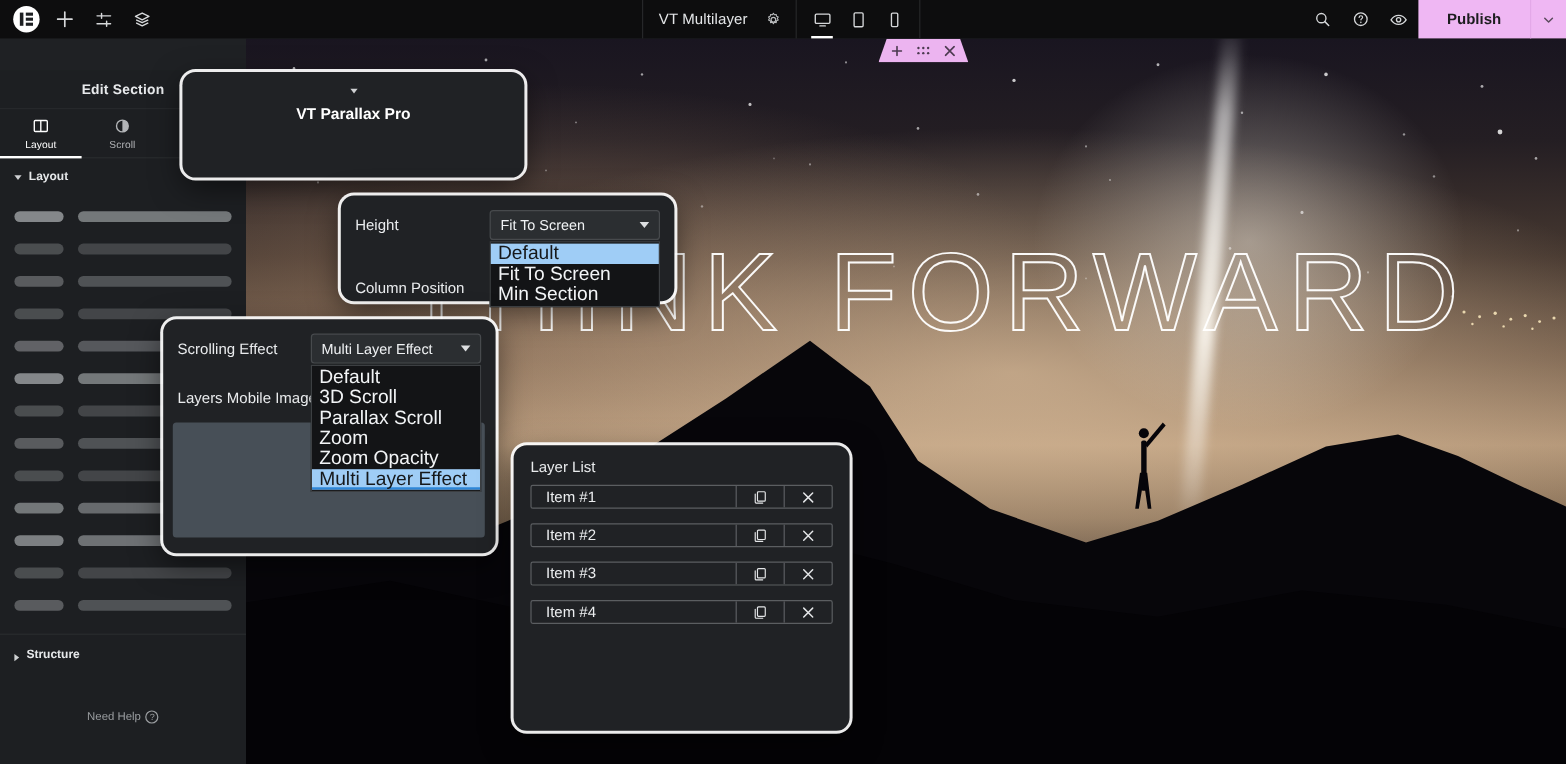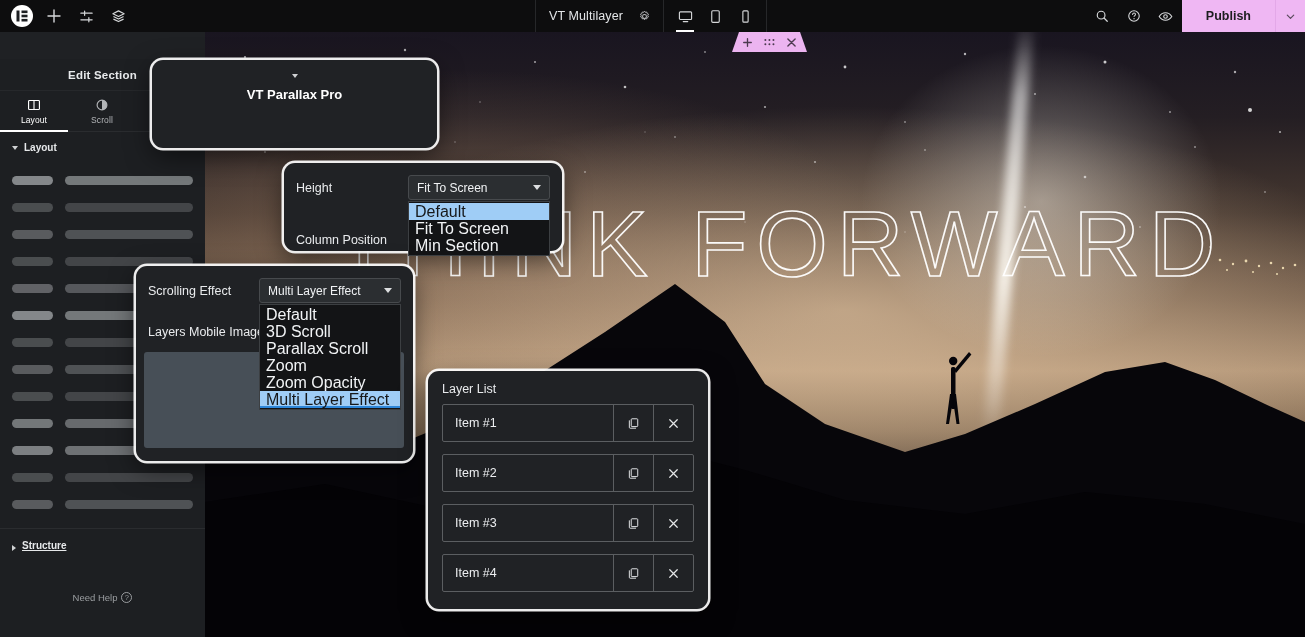--- a/index.html
+++ b/index.html
@@ -81,21 +81,21 @@
   }
   .caret-d { width: 0; height: 0; border-left: 3.5px solid transparent; border-right: 3.5px solid transparent; border-top: 4px solid #cfd1d3; }
   .caret-r { width: 0; height: 0; border-top: 3.5px solid transparent; border-bottom: 3.5px solid transparent; border-left: 4px solid #cfd1d3; }
 
   .skel-list { padding: 6px 12px 0 12px; }
   .skel-row { display: flex; align-items: center; gap: 12px; height: 27px; }
   .skel-a { width: 42px; height: 9px; border-radius: 5px; background: #8a8d90; }
   .skel-b { width: 133px; height: 9px; border-radius: 5px; background: #8a8d90; }
 
   .divider-line { height: 1px; background: #2a2c2f; margin-top: 10px; }
-  .structure-hd { display: flex; align-items: flex-end; gap: 6px; padding: 11px 12px; color: #e6e8ea; font-size: 10px; font-weight: bold; cursor: pointer; text-decoration: underline; }
+  .structure-hd { display: flex; align-items: flex-end; gap: 6px; padding: 11px 12px; color: #e6e8ea; font-size: 10px; font-weight: bold; cursor: pointer; }
   .need-help {
     margin-top: 30px; display: flex; align-items: flex-start; justify-content: center; gap: 4px;
     color: #9b9ea1; font-size: 9.5px; cursor: pointer;
   }
   .qmark {
     width: 11px; height: 11px; border-radius: 50%; border: 1px solid #9b9ea1;
     display: inline-flex; align-items: center; justify-content: center; font-size: 7.5px; line-height: 1;
   }
 
   
@@ -186,21 +186,21 @@
   .plus-circle {
     width: 22px; height: 22px; border-radius: 50%; background: #d9dbdd;
     display: flex; align-items: center; justify-content: center; color: #45484b;
     font-size: 15px; line-height: 1; font-weight: 300; margin-top: -20px; margin-left: 6px;
   }
 
   
   #panel-layers { left: 428px; top: 371px; width: 280px; height: 238px; padding: 11px 14px 0 14px; }
   .ll-title { color: #e9ebed; font-size: 12.5px; margin-bottom: 8px; }
   .ll-item {
-    display: flex; height: 38px; border: 1px solid #5b5e61; border-radius: 2px; margin-bottom: 12px;
+    display: flex; height: 20px; border: 1px solid #5b5e61; border-radius: 2px; margin-bottom: 12px;
     background: #202225; overflow: hidden;
   }
   .ll-name { flex: 1; display: flex; align-items: center; padding-left: 12px; color: #eceef0; font-size: 12.5px; }
   .ll-btn {
     width: 40px; display: flex; align-items: center; justify-content: center;
     border-left: 1px solid #5b5e61; color: #e4e6e8; cursor: pointer; font-size: 14px;
   }
 </style>
 </head>
 <body>

